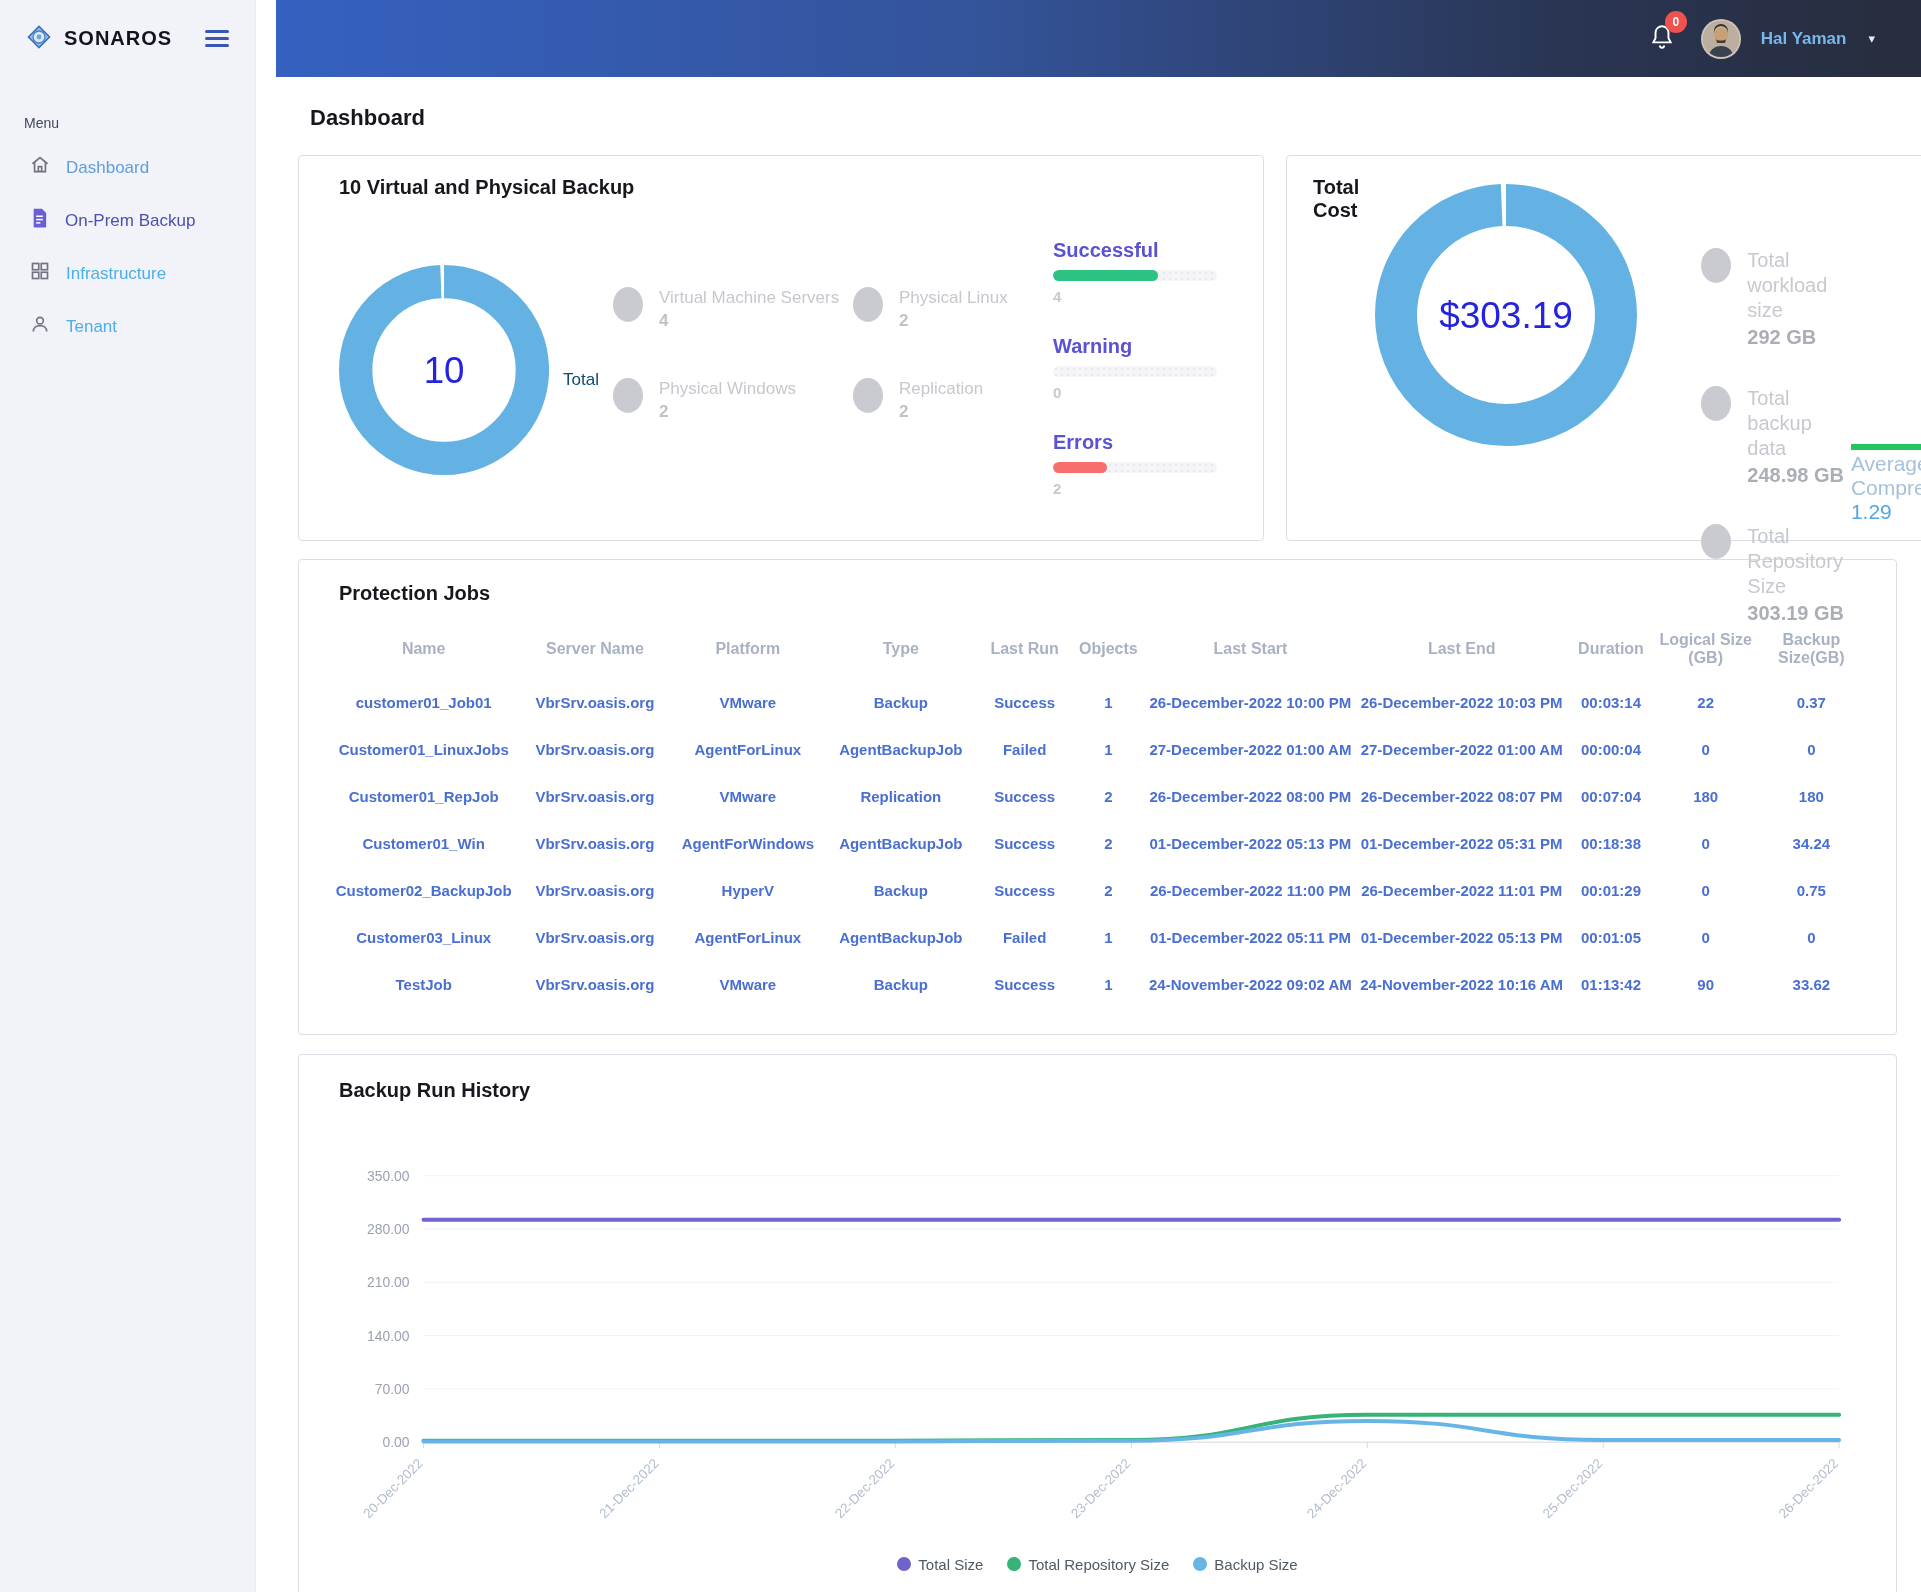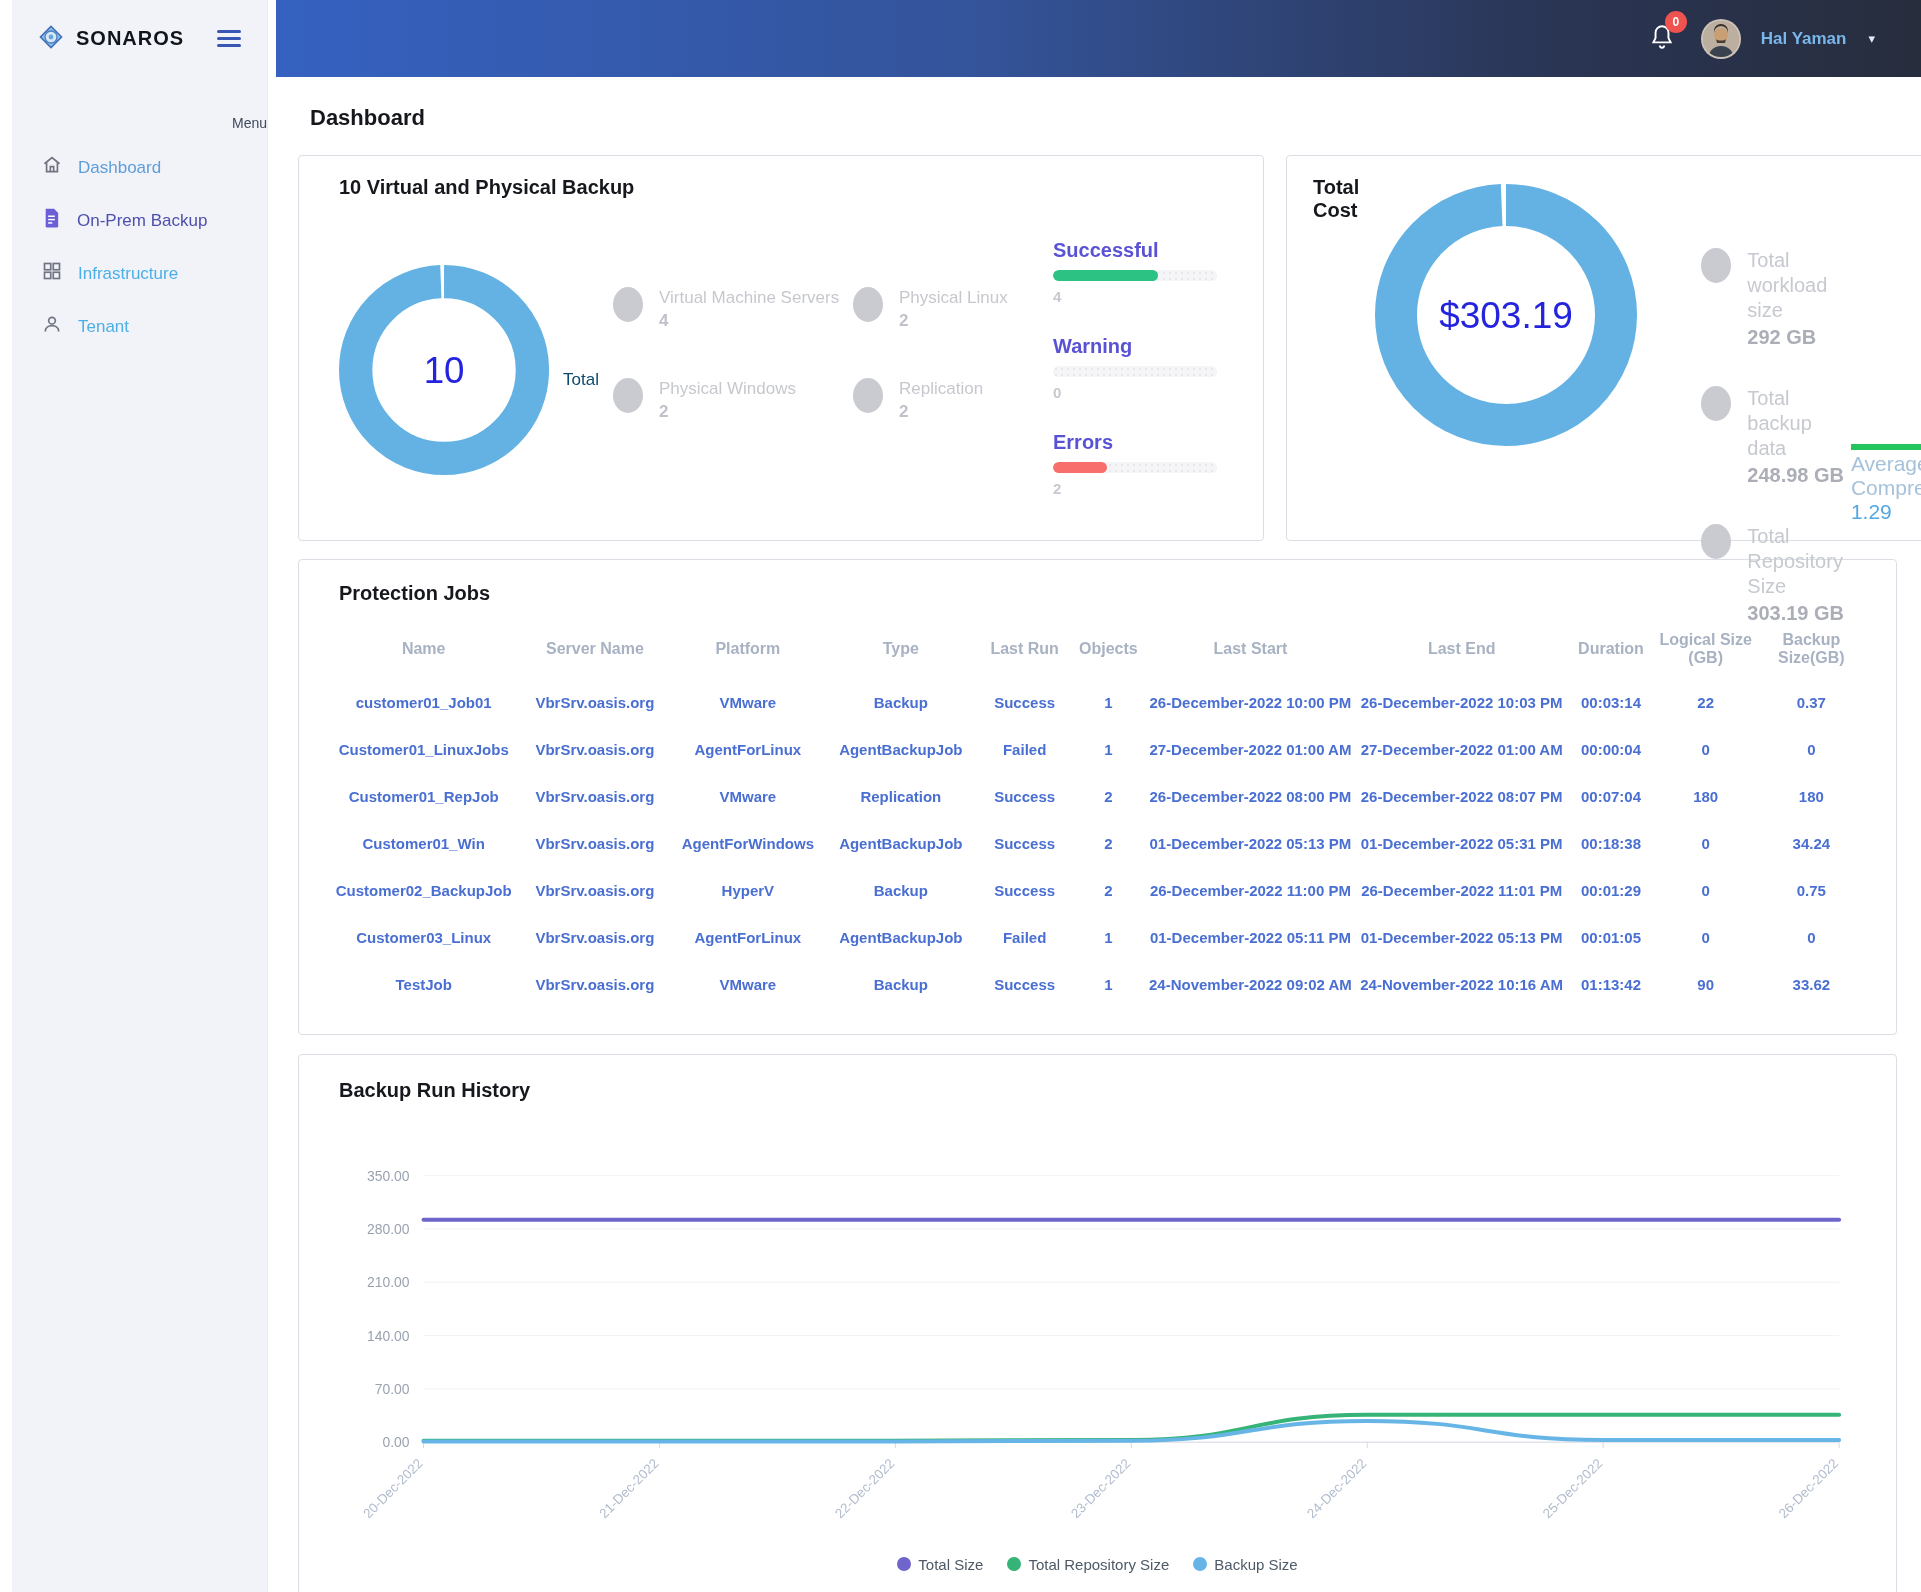--- a/index.html
+++ b/index.html
@@ -1,19 +1,19 @@
 <!DOCTYPE html>
 <html><head>
 <meta charset="utf-8">
 <style>
   * { margin:0; padding:0; box-sizing:border-box; }
   html,body { width:1921px; height:1592px; background:#ffffff; font-family:"Liberation Sans", sans-serif; overflow:hidden; }
 
   
-  .sidebar { position:fixed; left:12px; top:0; width:256px; height:100%; background:#f2f2f9; border-right:1px solid #ebebf3; z-index:20;text-align:right; }
+  .sidebar { position:fixed; left:0; top:0; width:256px; height:100%; background:#f2f2f9; border-right:1px solid #ebebf3; z-index:20; }
   .logo-row { height:77px; display:flex; align-items:center; padding:0 26px 0 24px; }
   .brand { display:flex; align-items:center; gap:10px; cursor:pointer; }
   .brand-name { font-size:20px; font-weight:700; color:#10151d; letter-spacing:1px; }
   .hamburger { margin-left:auto; width:24px; cursor:pointer; }
   .hamburger div { height:3px; background:#3a56b4; border-radius:2px; margin:4px 0; }
   .menu-label { margin:38px 0 10px 24px; font-size:14px; color:#3f4a5e; }
   .nav-item { display:flex; align-items:center; gap:16px; padding:14px 10px 14px 30px; font-size:17px; cursor:pointer; }
   .nav-item svg { flex:0 0 auto; }
   .nav-item.c-active   { color:#5e9fd9; }
   .nav-item.c-indigo   { color:#4d4fae; }

